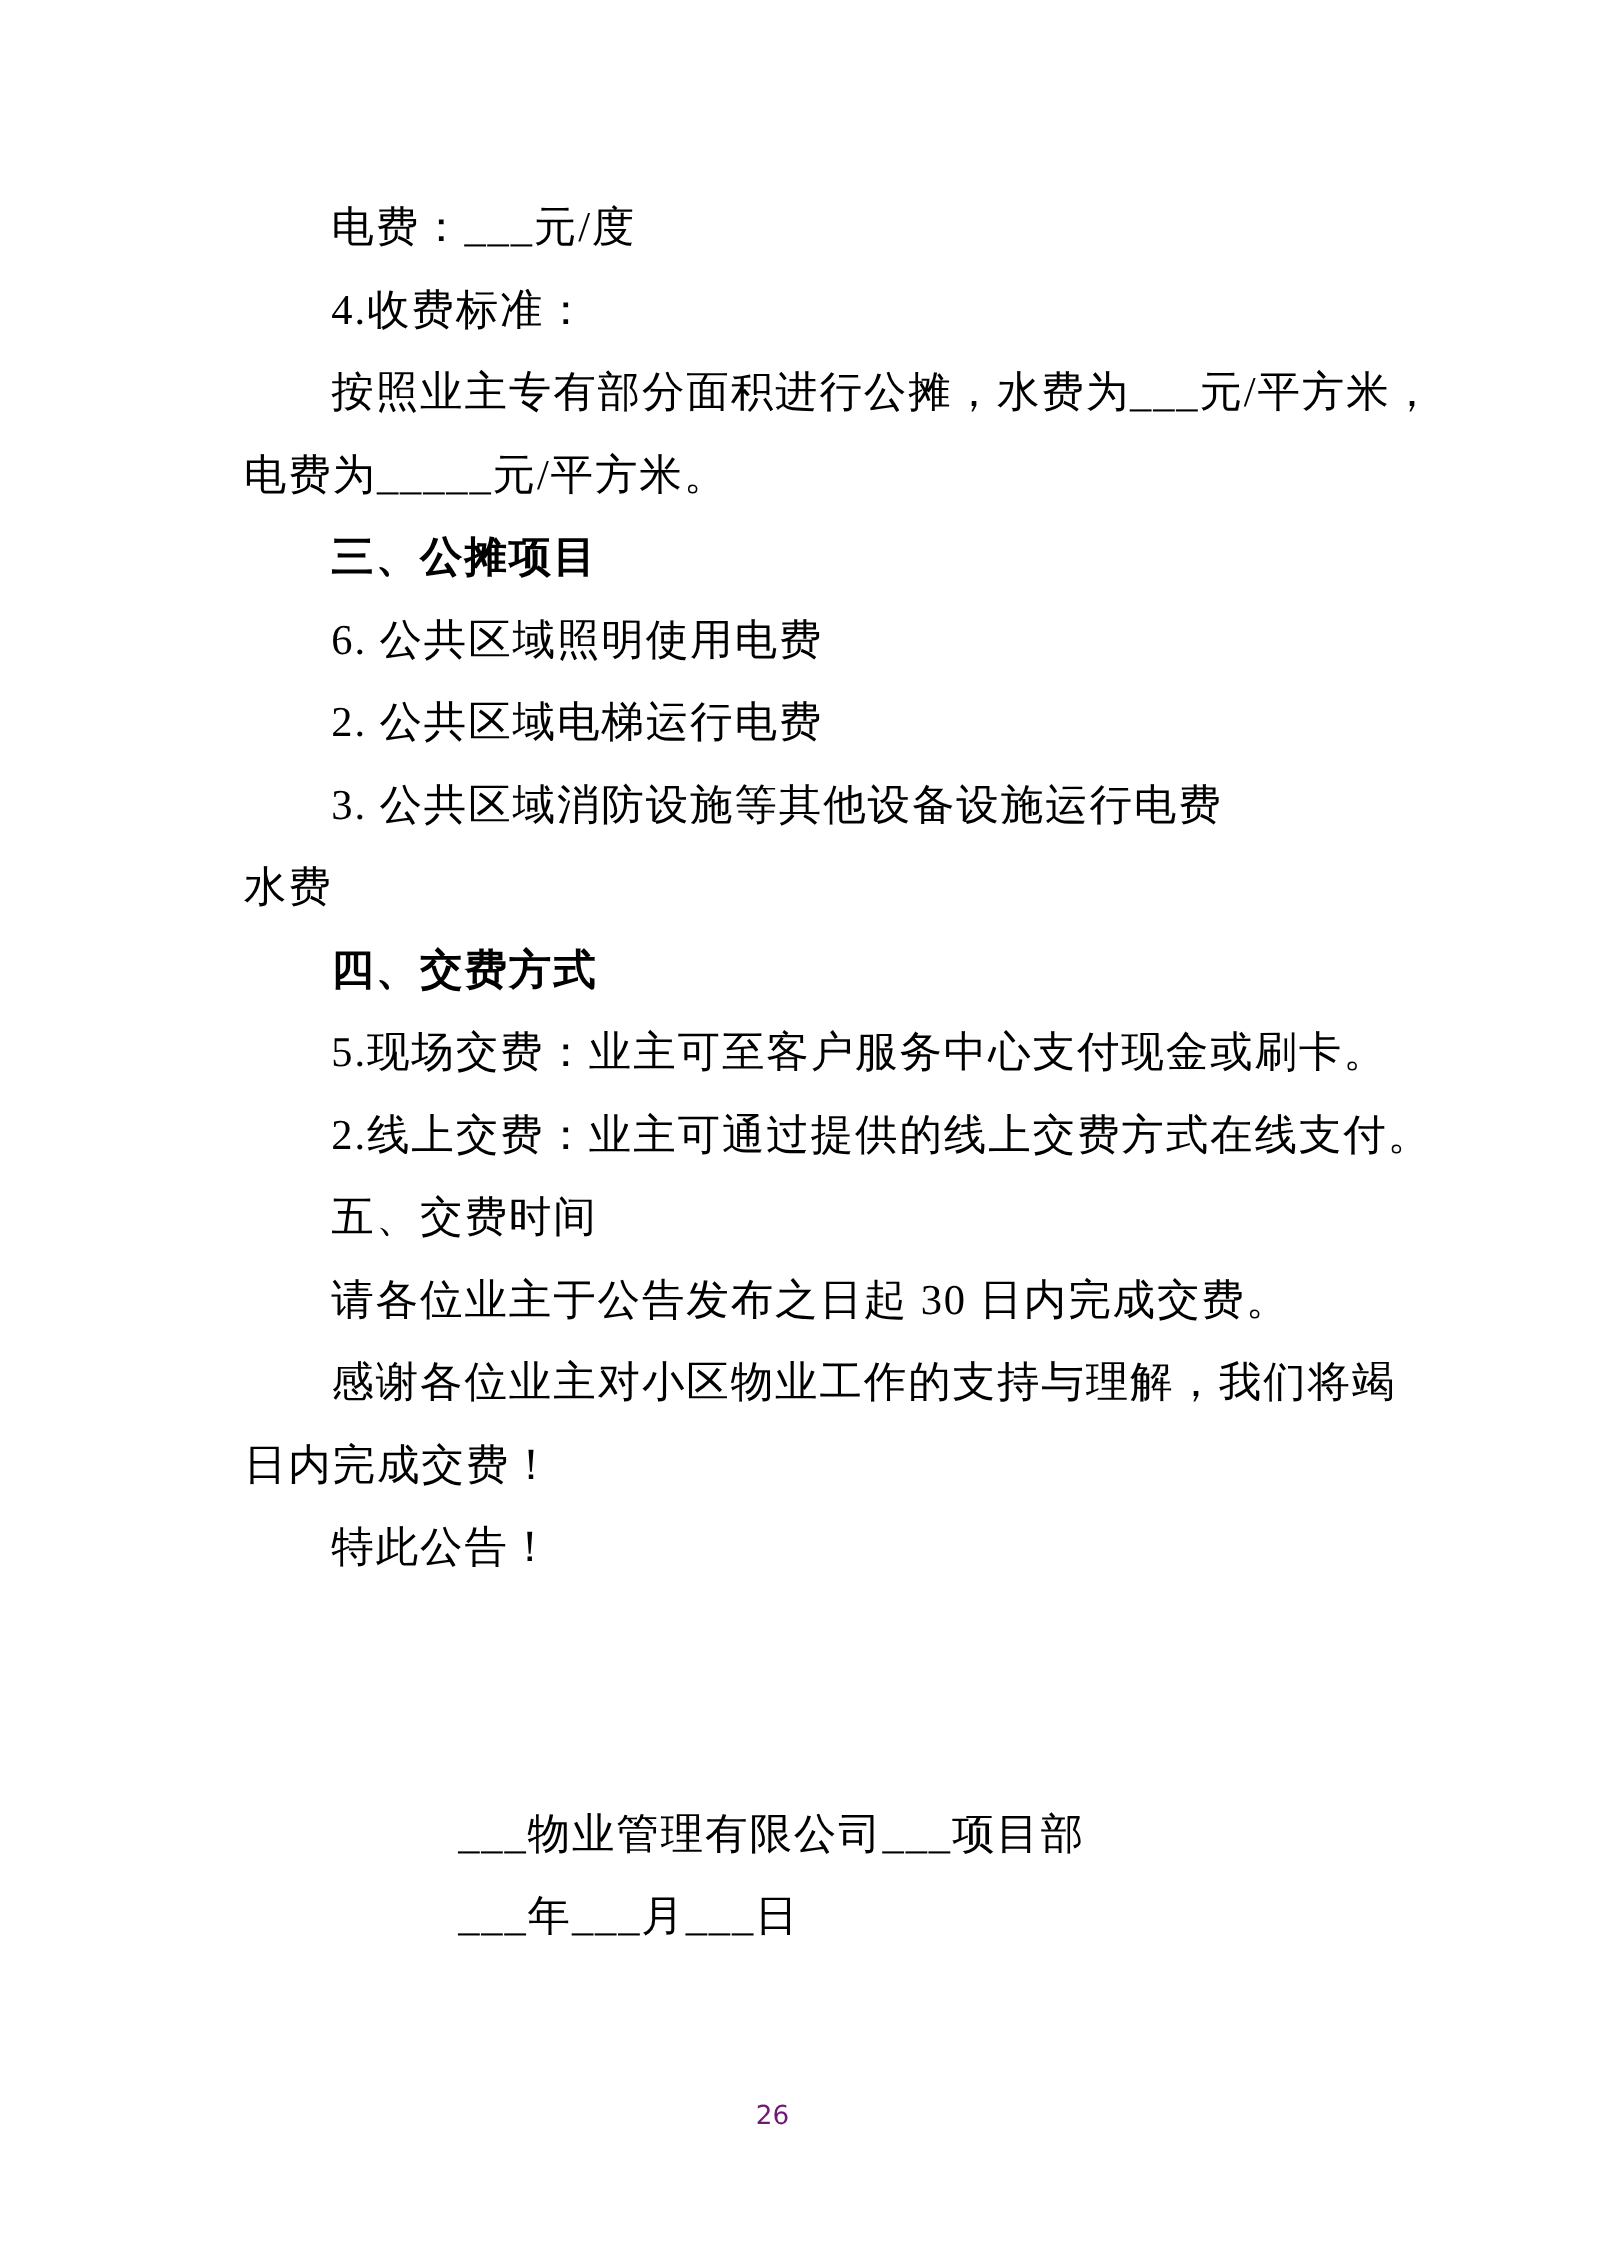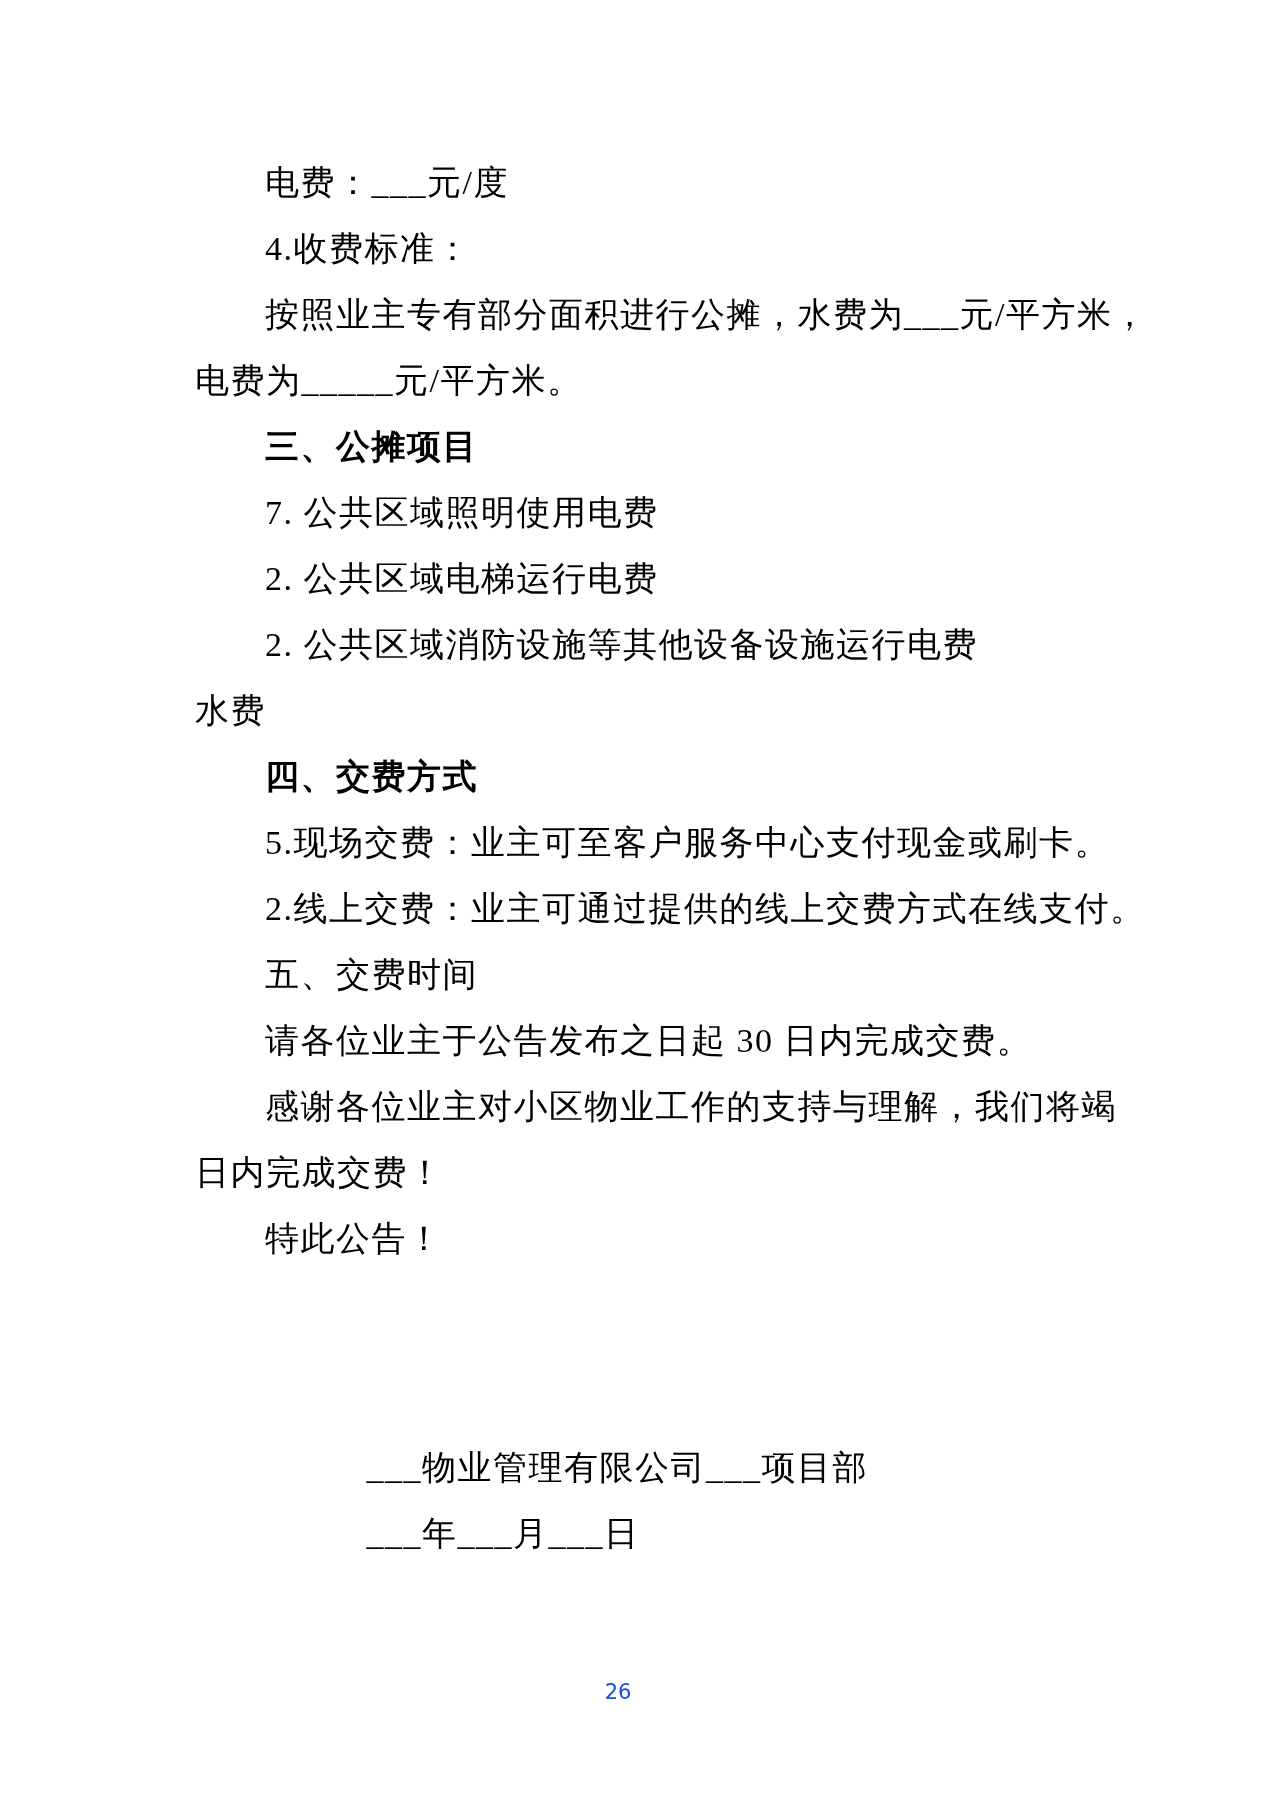--- a/index.html
+++ b/index.html
@@ -52,37 +52,37 @@
   }
   .page-number {
     position: absolute;
     top: 1678px;
     left: 0;
     width: 100%;
     text-align: center;
     font-family: "DejaVu Sans", "Liberation Sans", sans-serif;
     font-size: 21px;
     line-height: 28px;
-    color: #1d4ed8;
+    color: #701a75;
   }
 </style>
 </head>
 <body>
 
 <div class="page">
 
   <div class="body-text">
     <div class="line indent">电费：___元/度</div>
     <div class="line indent">4.收费标准：</div>
     <div class="line indent">按照业主专有部分面积进行公摊，水费为___元/平方米，</div>
     <div class="line">电费为_____元/平方米。</div>
     <div class="line indent bold">三、公摊项目</div>
-    <div class="line indent">7. 公共区域照明使用电费</div>
+    <div class="line indent">6. 公共区域照明使用电费</div>
     <div class="line indent">2. 公共区域电梯运行电费</div>
-    <div class="line indent">2. 公共区域消防设施等其他设备设施运行电费</div>
+    <div class="line indent">3. 公共区域消防设施等其他设备设施运行电费</div>
     <div class="line">水费</div>
     <div class="line indent bold">四、交费方式</div>
     <div class="line indent">5.现场交费：业主可至客户服务中心支付现金或刷卡。</div>
     <div class="line indent">2.线上交费：业主可通过提供的线上交费方式在线支付。</div>
     <div class="line indent">五、交费时间</div>
     <div class="line indent">请各位业主于公告发布之日起 30 日内完成交费。</div>
     <div class="line indent">感谢各位业主对小区物业工作的支持与理解，我们将竭</div>
     <div class="line">日内完成交费！</div>
     <div class="line indent">特此公告！</div>
   </div>

